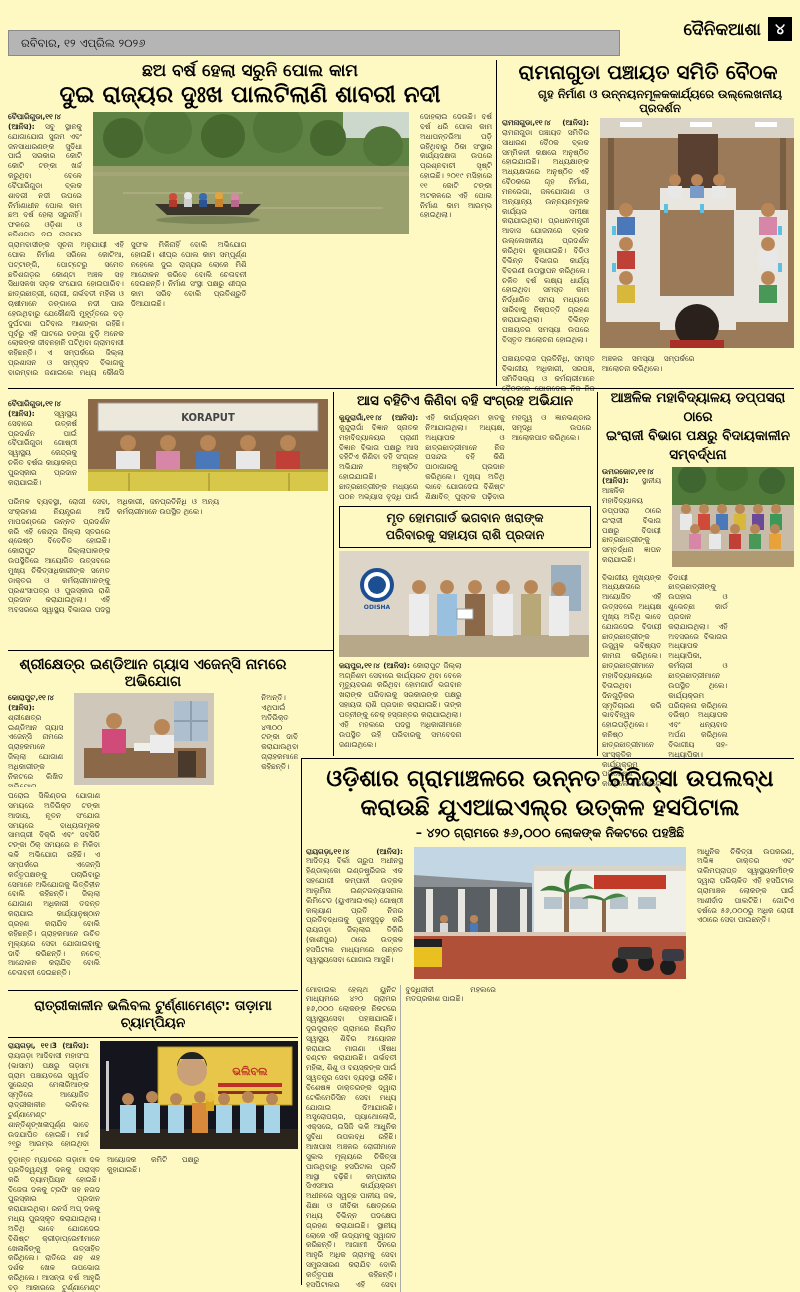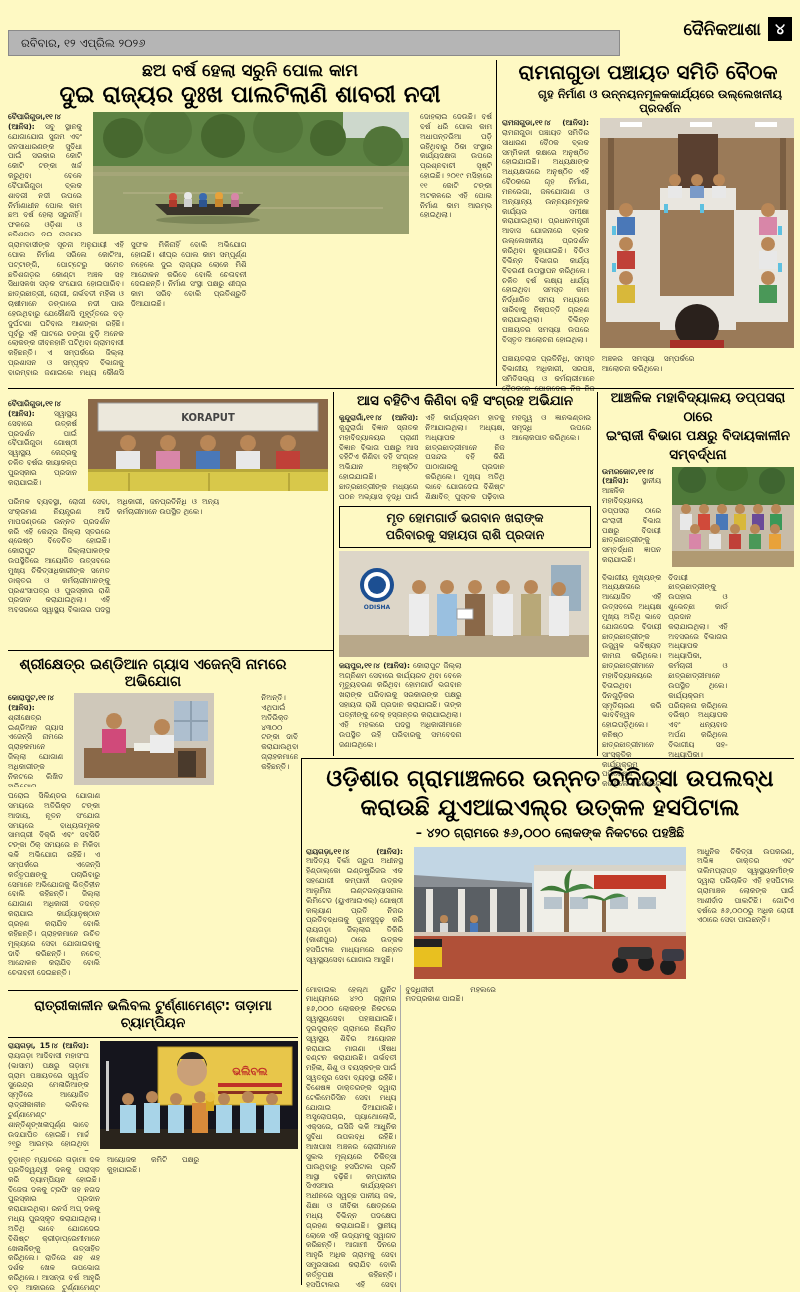--- a/index.html
+++ b/index.html
@@ -376,21 +376,21 @@
     </div>
     <div class="colblock c5 body" style="height:330px;">
       <span>ମୋବାଇଲ ହେଲ୍ଥ ୟୁନିଟ ମାଧ୍ୟମରେ ୪୨୦ ଗ୍ରାମର ୫୬,୦୦୦ ଲୋକଙ୍କ ନିକଟରେ ସ୍ୱାସ୍ଥ୍ୟସେବା ପହଞ୍ଚାଯାଇଛି। ଦୂରଦୂରାନ୍ତ ଗ୍ରାମରେ ନିୟମିତ ସ୍ୱାସ୍ଥ୍ୟ ଶିବିର ଆୟୋଜନ କରାଯାଇ ମାଗଣା ଔଷଧ ବଣ୍ଟନ କରାଯାଉଛି। ଗର୍ଭବତୀ ମହିଳା, ଶିଶୁ ଓ ବୟସ୍କଙ୍କ ପାଇଁ ସ୍ୱତନ୍ତ୍ର ସେବା ବ୍ୟବସ୍ଥା ରହିଛି। ବିଶେଷଜ୍ଞ ଡାକ୍ତରଙ୍କ ଦ୍ୱାରା ଟେଲିମେଡିସିନ ସେବା ମଧ୍ୟ ଯୋଗାଇ ଦିଆଯାଉଛି। ଅସ୍ତ୍ରୋପଚାର, ପ୍ୟାଥୋଲୋଜି, ଏକ୍ସରେ, ଇସିଜି ଭଳି ଆଧୁନିକ ସୁବିଧା ଉପଲବ୍ଧ ରହିଛି। ଆଖପାଖ ଅଞ୍ଚଳର ରୋଗୀମାନେ ସୁଲଭ ମୂଲ୍ୟରେ ଚିକିତ୍ସା ପାଉଥିବାରୁ ହସପିଟାଲ ପ୍ରତି ଆସ୍ଥା ବଢ଼ିଛି। କମ୍ପାନୀର ସିଏସଆର କାର୍ଯ୍ୟକ୍ରମ ଅଧୀନରେ ସ୍ୱଚ୍ଛ ପାନୀୟ ଜଳ, ଶିକ୍ଷା ଓ ଜୀବିକା କ୍ଷେତ୍ରରେ ମଧ୍ୟ ବିଭିନ୍ନ ପଦକ୍ଷେପ ଗ୍ରହଣ କରାଯାଇଛି। ସ୍ଥାନୀୟ ଲୋକେ ଏହି ଉଦ୍ୟମକୁ ସ୍ୱାଗତ କରିଛନ୍ତି। ଆଗାମୀ ଦିନରେ ଆହୁରି ଅଧିକ ଗ୍ରାମକୁ ସେବା ସମ୍ପ୍ରସାରଣ କରାଯିବ ବୋଲି କର୍ତ୍ତୃପକ୍ଷ କହିଛନ୍ତି। ହସପିଟାଲର ଏହି ସେବା ଗ୍ରାମାଞ୍ଚଳ ସ୍ୱାସ୍ଥ୍ୟସେବାରେ ଏକ ଉଦାହରଣ ପାଲଟିଛି ବୋଲି ବୁଦ୍ଧିଜୀବୀ ମହଲରେ ମତପ୍ରକାଶ ପାଇଛି।</span>
     </div>
   </div>
 
   <div class="art" style="left:8px;top:990px;width:290px;height:295px;">
     <div class="hl h8">ରାତ୍ରୀକାଳୀନ ଭଲିବଲ ଟୁର୍ଣ୍ଣାମେଣ୍ଟ: ତାଡ଼ାମା ଚ୍ୟାମ୍ପିୟନ</div>
     <div class="row" style="height:110px;">
       <div class="tc body" style="width:84px;height:110px;">
-        <b class="dl">ରାୟଗଡ଼ା, 15।୪ (ଆନିସ):</b>
+        <b class="dl">ରାୟଗଡ଼ା, ୧୧।3 (ଆନିସ):</b>
         <span>ରାୟଗଡ଼ା ଆଦିବାସୀ ମହାସଂଘ (ଭାସାମ) ପକ୍ଷରୁ ତାଡ଼ାମା ଗ୍ରାମ ପଞ୍ଚାୟତରେ ସ୍ୱର୍ଗତ ସୁରେନ୍ଦ୍ର ମେଳାରିଆଙ୍କ ସ୍ମୃତିରେ ଆୟୋଜିତ ରାତ୍ରୀକାଳୀନ ଭଲିବଲ ଟୁର୍ଣ୍ଣାମେଣ୍ଟ ଶାନ୍ତିଶୃଙ୍ଖଳାପୂର୍ଣ୍ଣ ଭାବେ ଉଦଯାପିତ ହୋଇଛି। ମାର୍ଚ୍ଚ ୨୧ରୁ ଆରମ୍ଭ ହୋଇଥିବା ଏହି ଟୁର୍ଣ୍ଣାମେଣ୍ଟରେ ୧୬ଟି ଦଳ ଭାଗ ନେଇଥିଲେ।</span>
       </div>
       <div class="ph" style="width:198px;height:108px;">
         <svg viewBox="0 0 198 108" width="198" height="108">
           <rect x="0" y="0" width="198" height="108" fill="#15151d"></rect>
           <rect x="0" y="88" width="198" height="20" fill="#2a241c"></rect>
           <rect x="58" y="6" width="134" height="58" fill="#e8c64a" stroke="#b89828"></rect>
           <circle cx="92" cy="30" r="15" fill="#caa078"></circle>
           <path d="M77 26 A15 15 0 0 1 107 26 L104 18 L80 18 Z" fill="#222"></path>
           <text x="150" y="34" font-size="11" font-weight="bold" fill="#c03028" text-anchor="middle">ଭଲିବଲ</text>

